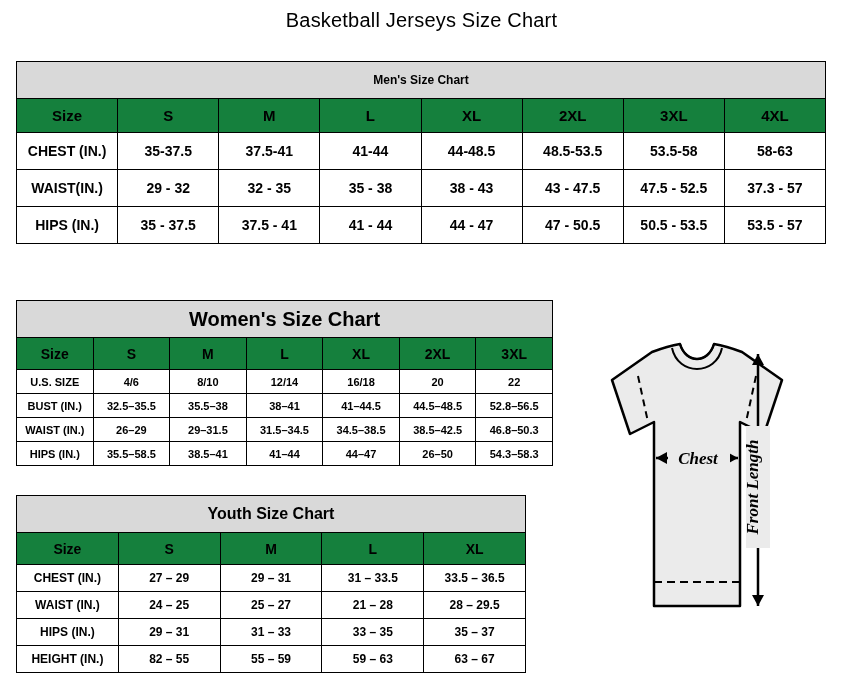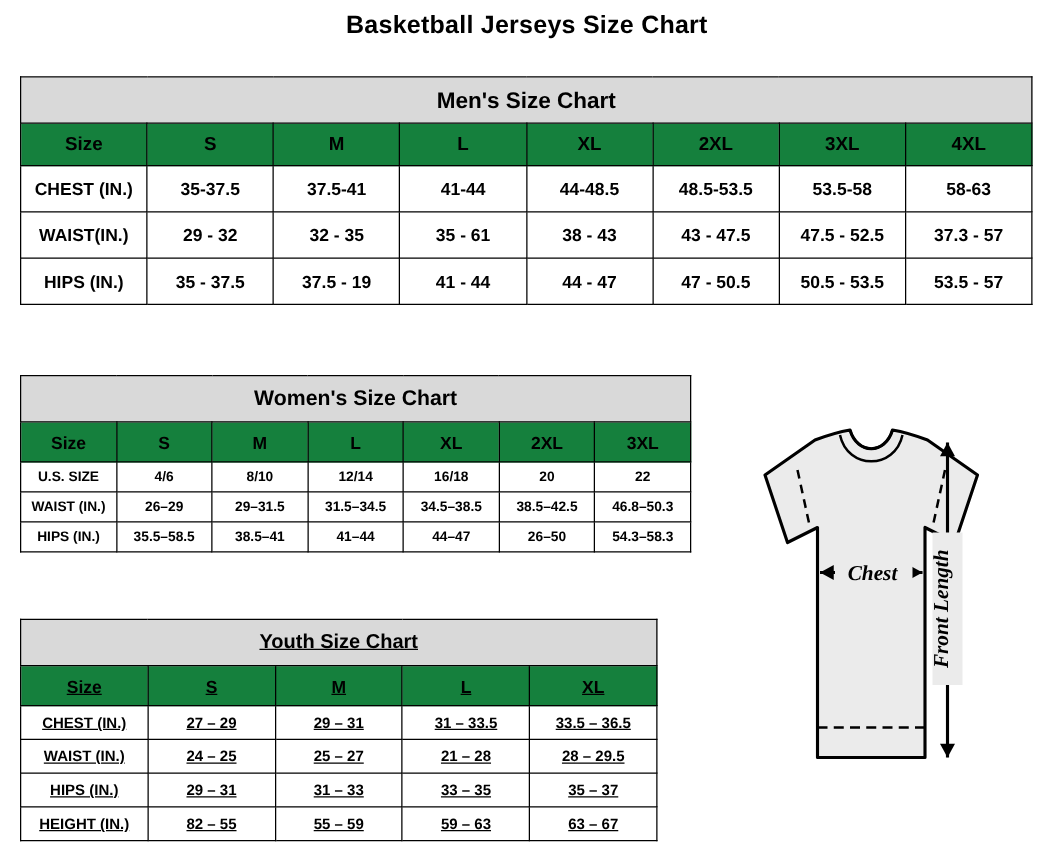--- a/index.html
+++ b/index.html
@@ -11,21 +11,21 @@
     width: 843px;
     height: 679px;
     position: relative;
     font-family: "Liberation Sans", sans-serif;
     color: #000;
     overflow: hidden;
   }
   #page-title {
     text-align: center;
     font-size: 20px;
-    font-weight: bold;
+    font-weight: normal;
     margin-top: 9px;
     margin-bottom: 0;
     letter-spacing: .2px;
   }
 
   table.size-table {
     border-collapse: collapse;
     table-layout: fixed;
     background: #fff;
   }
@@ -49,45 +49,44 @@
   }
 
   
   #mens-wrap {
     position: absolute;
     left: 16px;
     top: 61px;
     width: 810px;
   }
   #mens-table { width: 810px; }
-  #mens-table .caption-cell { height: 36px; font-size: 18px; }
+  #mens-table .caption-cell { height: 36px; font-size: 12px; }
   #mens-table tr.hdr-row td { height: 33px; font-size: 15px; }
   #mens-table tr.data-row td { height: 36px; font-size: 14px; }
   #mens-table td.rowlabel { font-size: 13.5px; }
 
   
   #womens-wrap {
     position: absolute;
     left: 16px;
     top: 300px;
     width: 537px;
   }
   #womens-table { width: 537px; }
-  #womens-table .caption-cell { height: 36px; font-size: 17px; }
+  #womens-table .caption-cell { height: 36px; font-size: 20px; }
   #womens-table tr.hdr-row td { height: 31px; font-size: 14px; }
   #womens-table tr.data-row td { height: 23px; font-size: 11px; }
   #womens-table td.rowlabel { font-size: 11px; }
 
   
   #youth-wrap {
     position: absolute;
     left: 16px;
     top: 495px;
     width: 608px;
-    text-decoration: underline;
   }
   #youth-table { width: 510px; }
   #youth-table .caption-cell { height: 36px; font-size: 16px; }
   #youth-table tr.hdr-row td { height: 31px; font-size: 14px; }
   #youth-table tr.data-row td { height: 26px; font-size: 12px; }
   #youth-table td.rowlabel { font-size: 11.5px; }
 
   
   #shirt-wrap {
     position: absolute;
@@ -134,30 +133,30 @@
         <td>41-44</td>
         <td>44-48.5</td>
         <td>48.5-53.5</td>
         <td>53.5-58</td>
         <td>58-63</td>
       </tr>
       <tr class="data-row">
         <td class="rowlabel">WAIST(IN.)</td>
         <td>29 - 32</td>
         <td>32 - 35</td>
-        <td>35 - 61</td>
+        <td>35 - 38</td>
         <td>38 - 43</td>
         <td>43 - 47.5</td>
         <td>47.5 - 52.5</td>
         <td>37.3 - 57</td>
       </tr>
       <tr class="data-row">
         <td class="rowlabel">HIPS (IN.)</td>
         <td>35 - 37.5</td>
-        <td>37.5 - 19</td>
+        <td>37.5 - 41</td>
         <td>41 - 44</td>
         <td>44 - 47</td>
         <td>47 - 50.5</td>
         <td>50.5 - 53.5</td>
         <td>53.5 - 57</td>
       </tr>
     </tbody>
   </table>
 </div>
 
@@ -179,20 +178,29 @@
       <tr class="data-row">
         <td class="rowlabel">U.S. SIZE</td>
         <td>4/6</td>
         <td>8/10</td>
         <td>12/14</td>
         <td>16/18</td>
         <td>20</td>
         <td>22</td>
       </tr>
       <tr class="data-row">
+        <td class="rowlabel">BUST  (IN.)</td>
+        <td>32.5–35.5</td>
+        <td>35.5–38</td>
+        <td>38–41</td>
+        <td>41–44.5</td>
+        <td>44.5–48.5</td>
+        <td>52.8–56.5</td>
+      </tr>
+      <tr class="data-row">
         <td class="rowlabel">WAIST  (IN.)</td>
         <td>26–29</td>
         <td>29–31.5</td>
         <td>31.5–34.5</td>
         <td>34.5–38.5</td>
         <td>38.5–42.5</td>
         <td>46.8–50.3</td>
       </tr>
       <tr class="data-row">
         <td class="rowlabel">HIPS  (IN.)</td>

